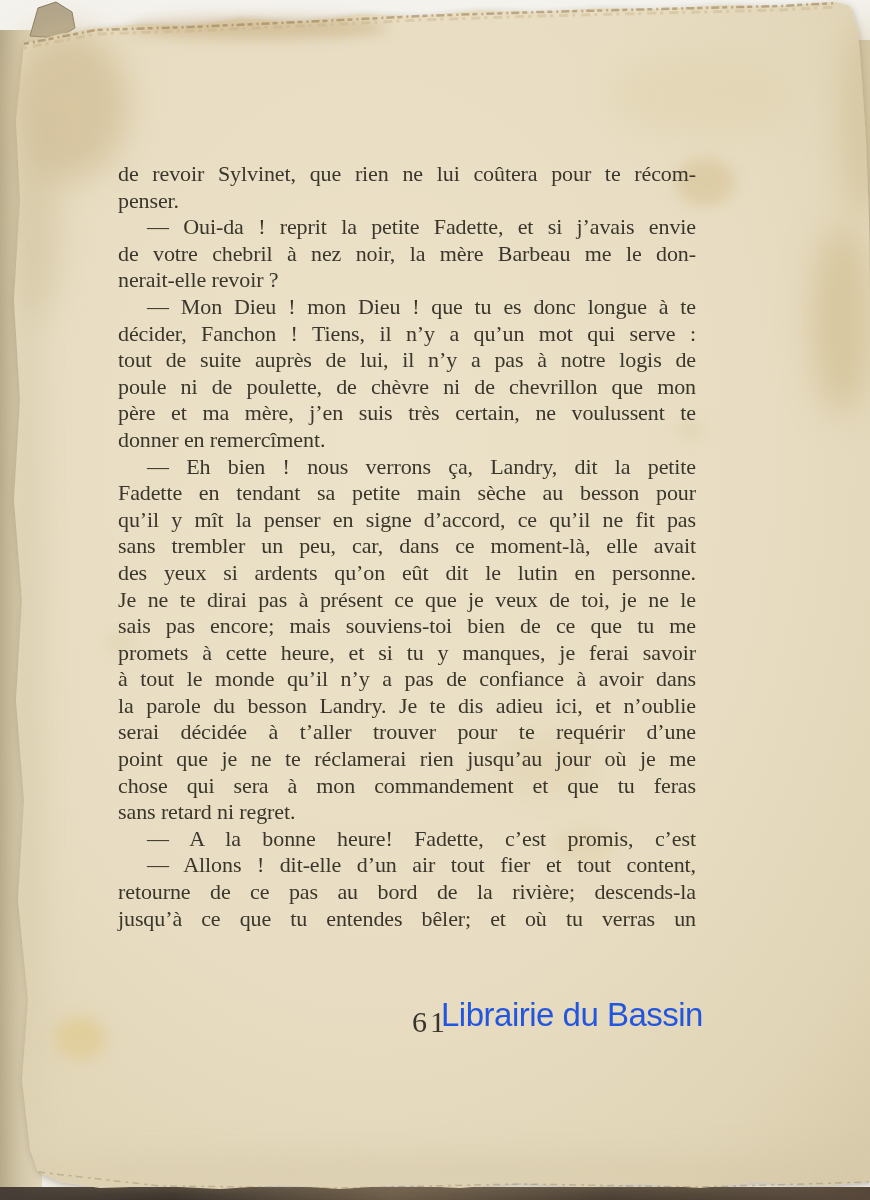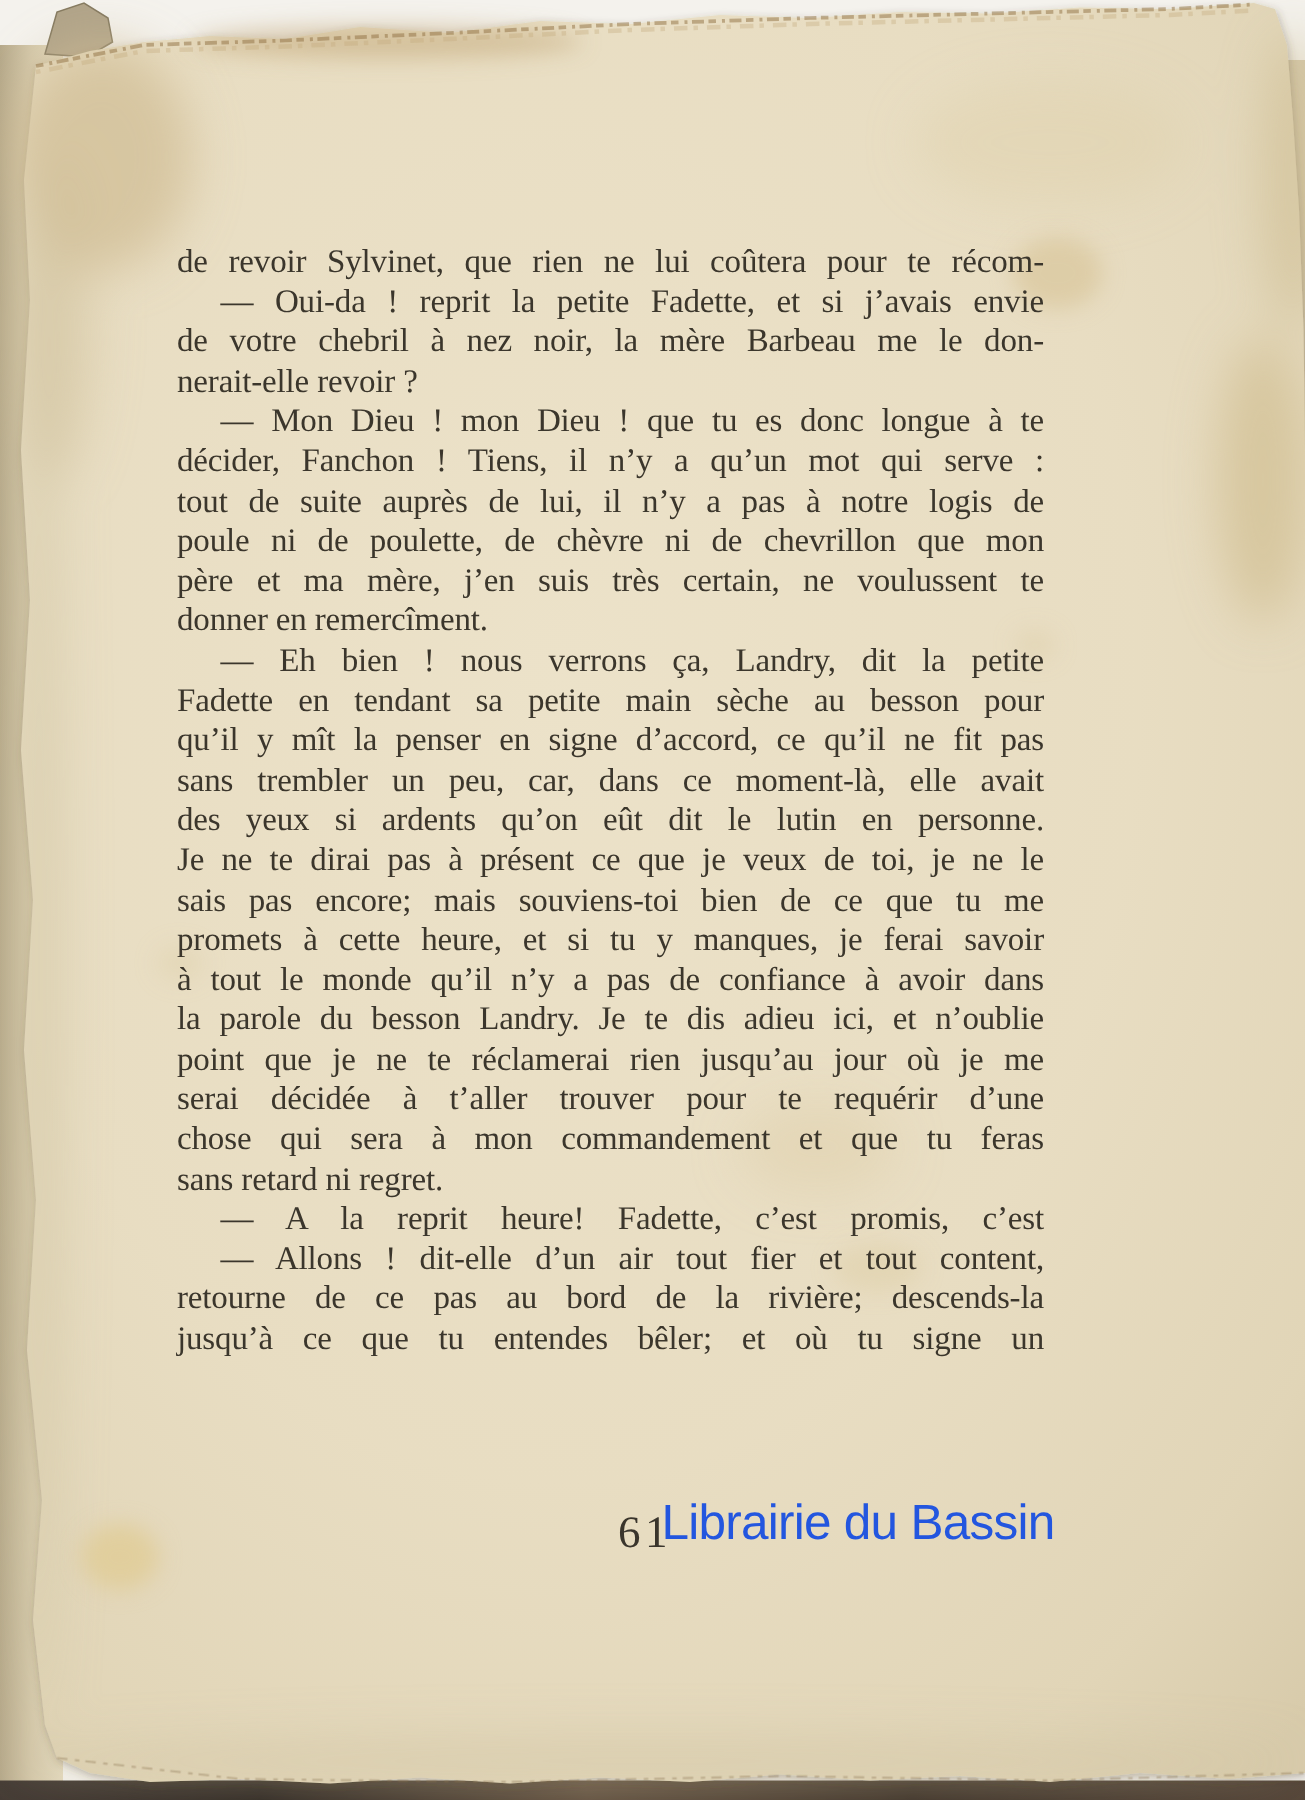--- a/index.html
+++ b/index.html
@@ -102,46 +102,47 @@
     </g>
 
     <path d="M24 44 L96 30 L190 27 L300 22 L420 16 L540 12 L660 9 L780 6 L836 3" fill="none" stroke="#8f6f42" stroke-width="2.5" stroke-dasharray="5 4 2 3 8 3" opacity="0.5"></path>
     <path d="M24 48 L96 34 L190 31 L300 26 L420 20 L540 16 L660 13 L780 10 L836 7" fill="none" stroke="#c2a87c" stroke-width="3" stroke-dasharray="3 6 9 4" opacity="0.35"></path>
 
     <path d="M38 1172 L160 1186 L340 1188 L520 1184 L700 1187 L870 1182" fill="none" stroke="#8a7350" stroke-width="1.5" stroke-dasharray="7 5 3 4" opacity="0.35"></path>
   </svg>
 
   <div class="text-block">
       <div class="line fill">de revoir Sylvinet, que rien ne lui coûtera pour te récom-</div>
+      <div class="line">penser.</div>
       <div class="line fill ind">— Oui-da ! reprit la petite Fadette, et si j’avais envie</div>
       <div class="line fill">de votre chebril à nez noir, la mère Barbeau me le don-</div>
       <div class="line">nerait-elle revoir ?</div>
       <div class="line fill ind">— Mon Dieu ! mon Dieu ! que tu es donc longue à te</div>
       <div class="line fill">décider, Fanchon ! Tiens, il n’y a qu’un mot qui serve :</div>
       <div class="line fill">tout de suite auprès de lui, il n’y a pas à notre logis de</div>
       <div class="line fill">poule ni de poulette, de chèvre ni de chevrillon que mon</div>
       <div class="line fill">père et ma mère, j’en suis très certain, ne voulussent te</div>
       <div class="line">donner en remercîment.</div>
       <div class="line fill ind">— Eh bien ! nous verrons ça, Landry, dit la petite</div>
       <div class="line fill">Fadette en tendant sa petite main sèche au besson pour</div>
       <div class="line fill">qu’il y mît la penser en signe d’accord, ce qu’il ne fit pas</div>
       <div class="line fill">sans trembler un peu, car, dans ce moment-là, elle avait</div>
       <div class="line fill">des yeux si ardents qu’on eût dit le lutin en personne.</div>
       <div class="line fill">Je ne te dirai pas à présent ce que je veux de toi, je ne le</div>
       <div class="line fill">sais pas encore; mais souviens-toi bien de ce que tu me</div>
       <div class="line fill">promets à cette heure, et si tu y manques, je ferai savoir</div>
       <div class="line fill">à tout le monde qu’il n’y a pas de confiance à avoir dans</div>
       <div class="line fill">la parole du besson Landry. Je te dis adieu ici, et n’oublie</div>
+      <div class="line fill">serai décidée à t’aller trouver pour te requérir d’une</div>
       <div class="line fill">point que je ne te réclamerai rien jusqu’au jour où je me</div>
-      <div class="line fill">serai décidée à t’aller trouver pour te requérir d’une</div>
       <div class="line fill">chose qui sera à mon commandement et que tu feras</div>
       <div class="line">sans retard ni regret.</div>
-      <div class="line fill ind">— A la reprit heure! Fadette, c’est promis, c’est</div>
+      <div class="line fill ind">— A la bonne heure! Fadette, c’est promis, c’est</div>
       <div class="line fill ind">— Allons ! dit-elle d’un air tout fier et tout content,</div>
       <div class="line fill">retourne de ce pas au bord de la rivière; descends-la</div>
-      <div class="line fill">jusqu’à ce que tu entendes bêler; et où tu signe un</div>
+      <div class="line fill">jusqu’à ce que tu entendes bêler; et où tu verras un</div>
     </div>
 
   <div class="folio">61</div>
 
   <div class="watermark" style="color: rgb(35, 86, 223);">Librairie du Bassin</div>
 
 </div>
 
 </body></html>

